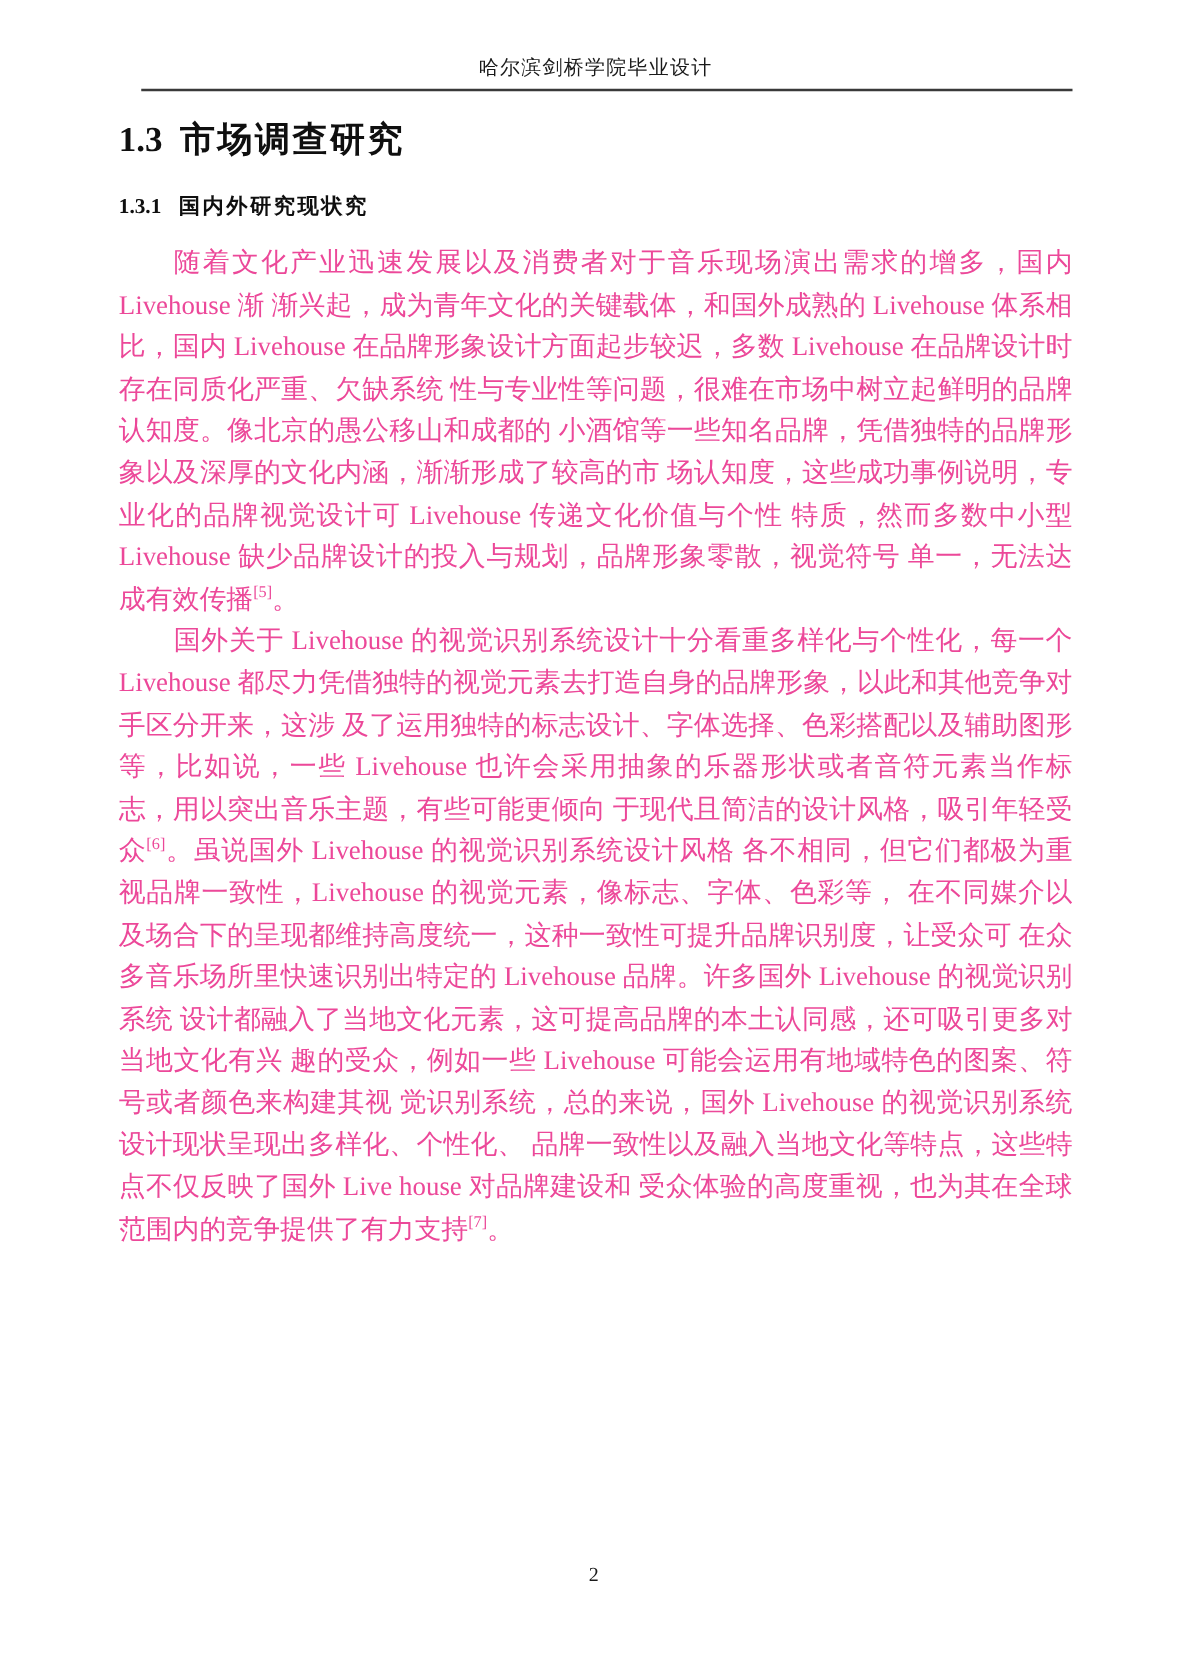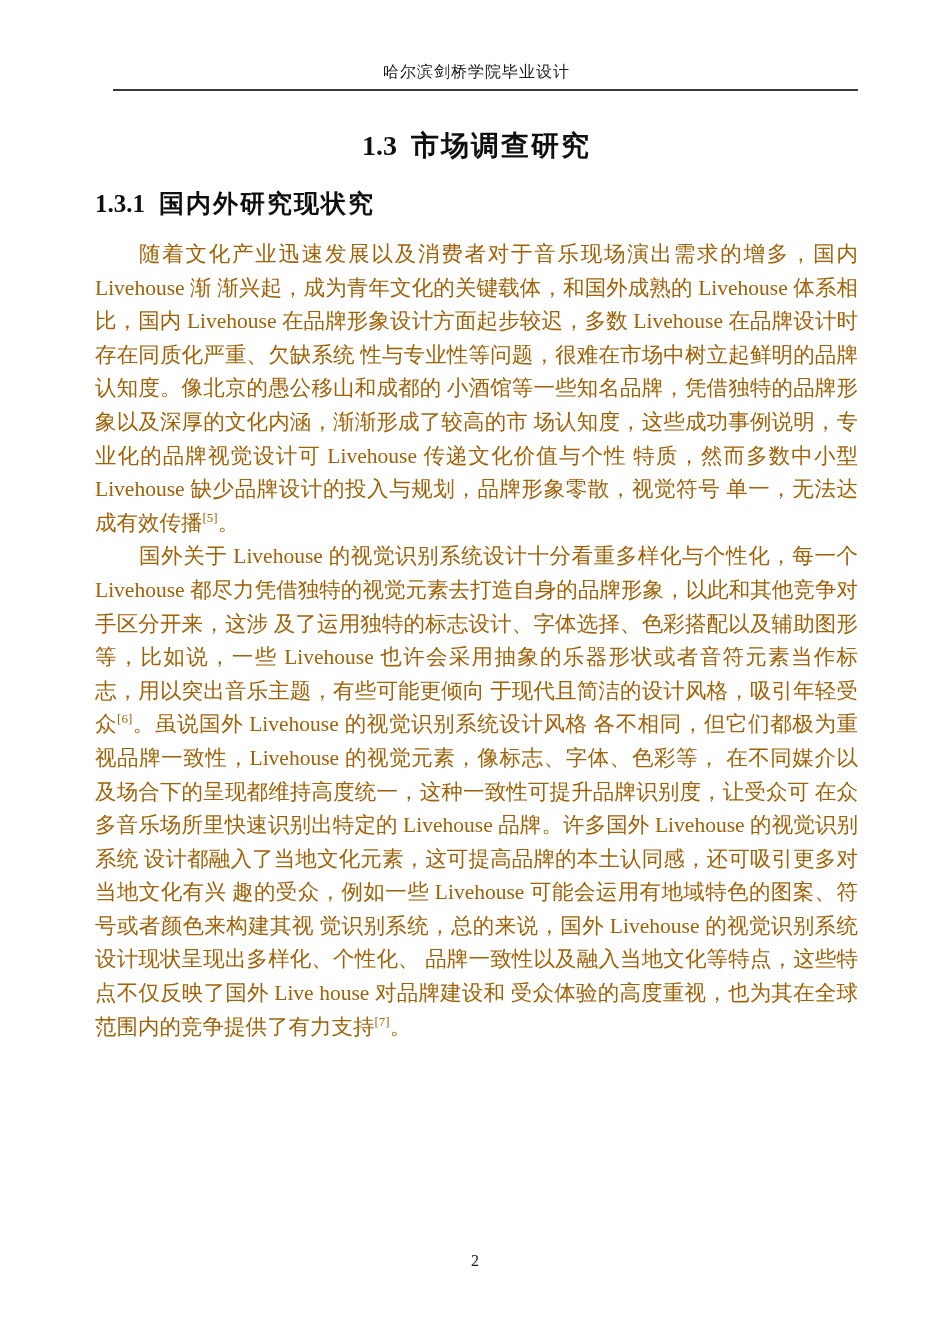--- a/index.html
+++ b/index.html
@@ -12,57 +12,57 @@
     width: 950px;
     height: 1344px;
     background: #ffffff;
     box-sizing: border-box;
     padding: 0 92px 0 95px;
     color: #131313;
     font-family: "Liberation Serif", "DejaVu Serif", serif;
     overflow: hidden;
   }
   .header-title {
-    padding-top: 62px;
+    padding-top: 44px;
     text-align: center;
     font-size: 16px;
     letter-spacing: 1px;
     color: #1a1a1a;
   }
   .header-rule {
     height: 0;
     border-bottom: 2px solid #3a3a3a;
     margin-top: 6px;
     margin-left: 18px;
   }
   h1.sec, h2.sub {
     margin: 0;
     font-weight: bold;
     color: #0f0f0f;
   }
-  h1.sec { margin-top: 36px; font-size: 28px; text-align: center; }
-  h2.sub { margin-top: 22px; font-size: 25px; }
+  h1.sec { margin-top: 20px; font-size: 28px; }
+  h2.sub { margin-top: 22px; font-size: 17px; }
   h2.sub2 { margin-top: 26px; }
   .hnum {
     font-family: "Liberation Serif", "DejaVu Serif", serif;
     font-weight: 600;
     letter-spacing: 0;
     margin-right: 14px;
   }
   .htxt {
     font-family: "Liberation Sans", "DejaVu Sans", sans-serif;
     letter-spacing: 2px;
   }
   p.body {
     margin: 0;
     font-size: 21.5px;
     line-height: 33.6px;
     text-align: justify;
     text-indent: 44px;
-    color: #a16207;
+    color: #ec4899;
   }
   p.first { margin-top: 18px; }
   p.after-head { margin-top: 20px; }
   sup.cite {
     font-size: 13px;
     line-height: 0;
     vertical-align: super;
   }
   .footer {
     position: absolute;

